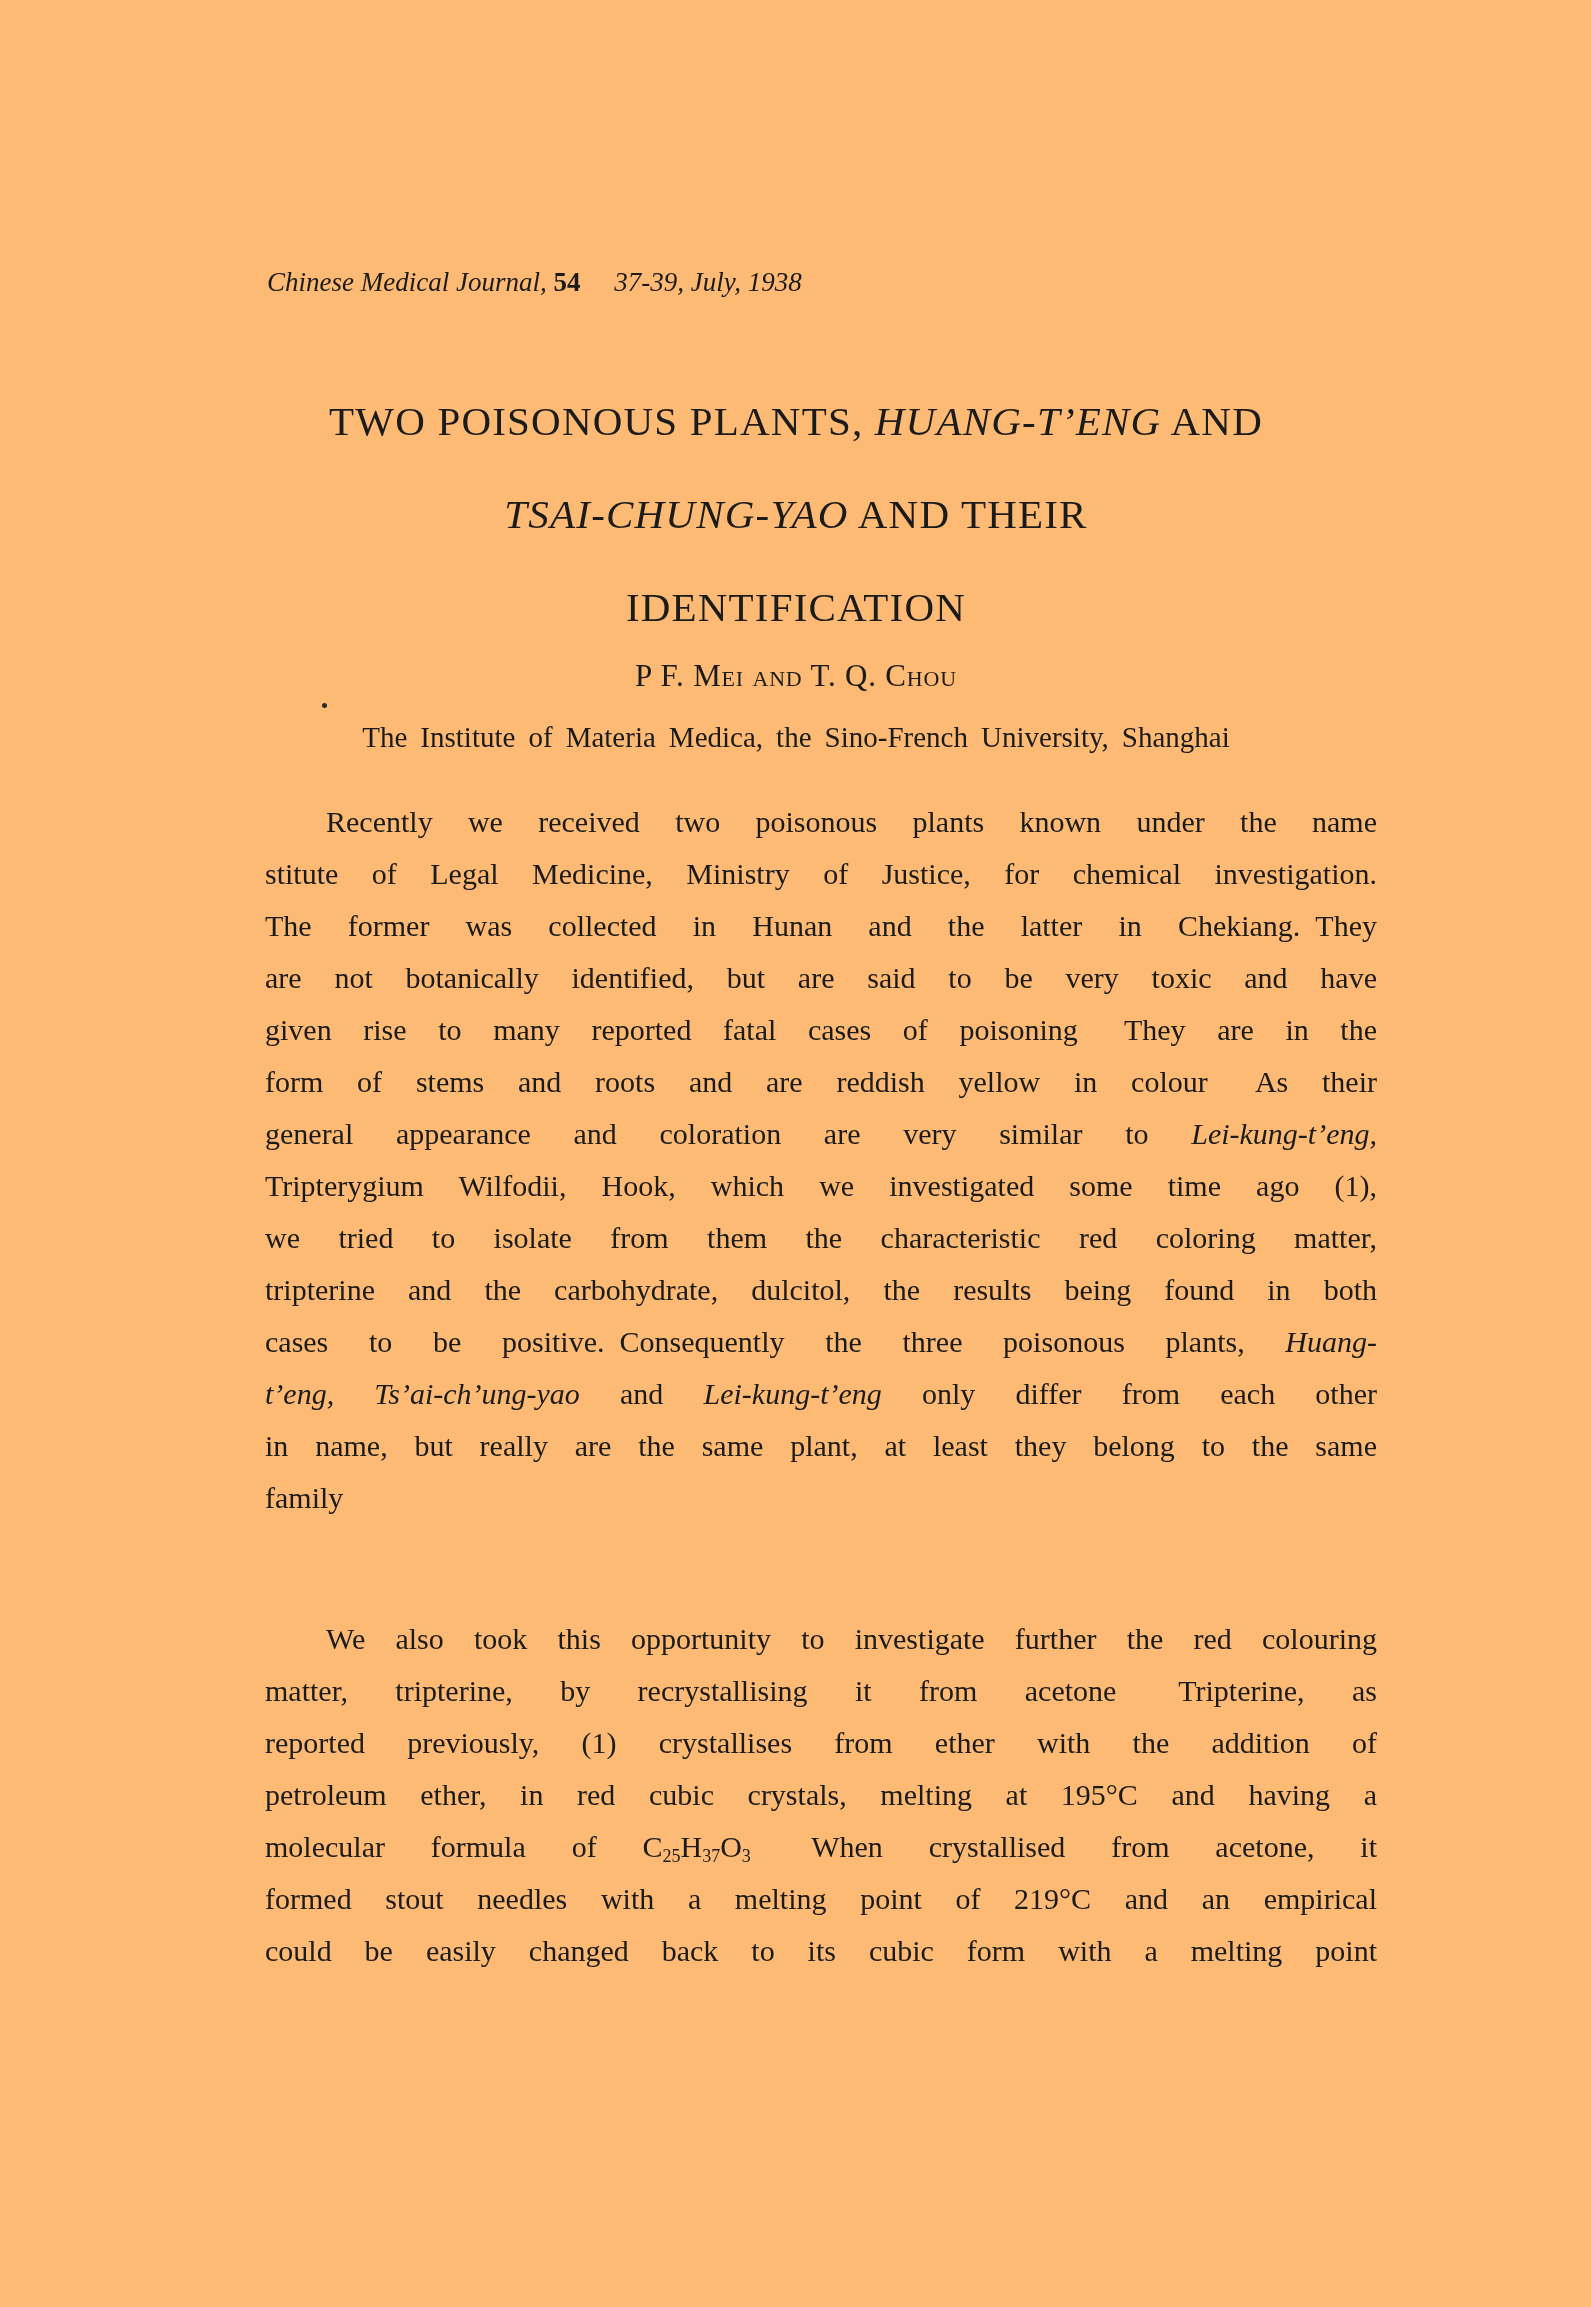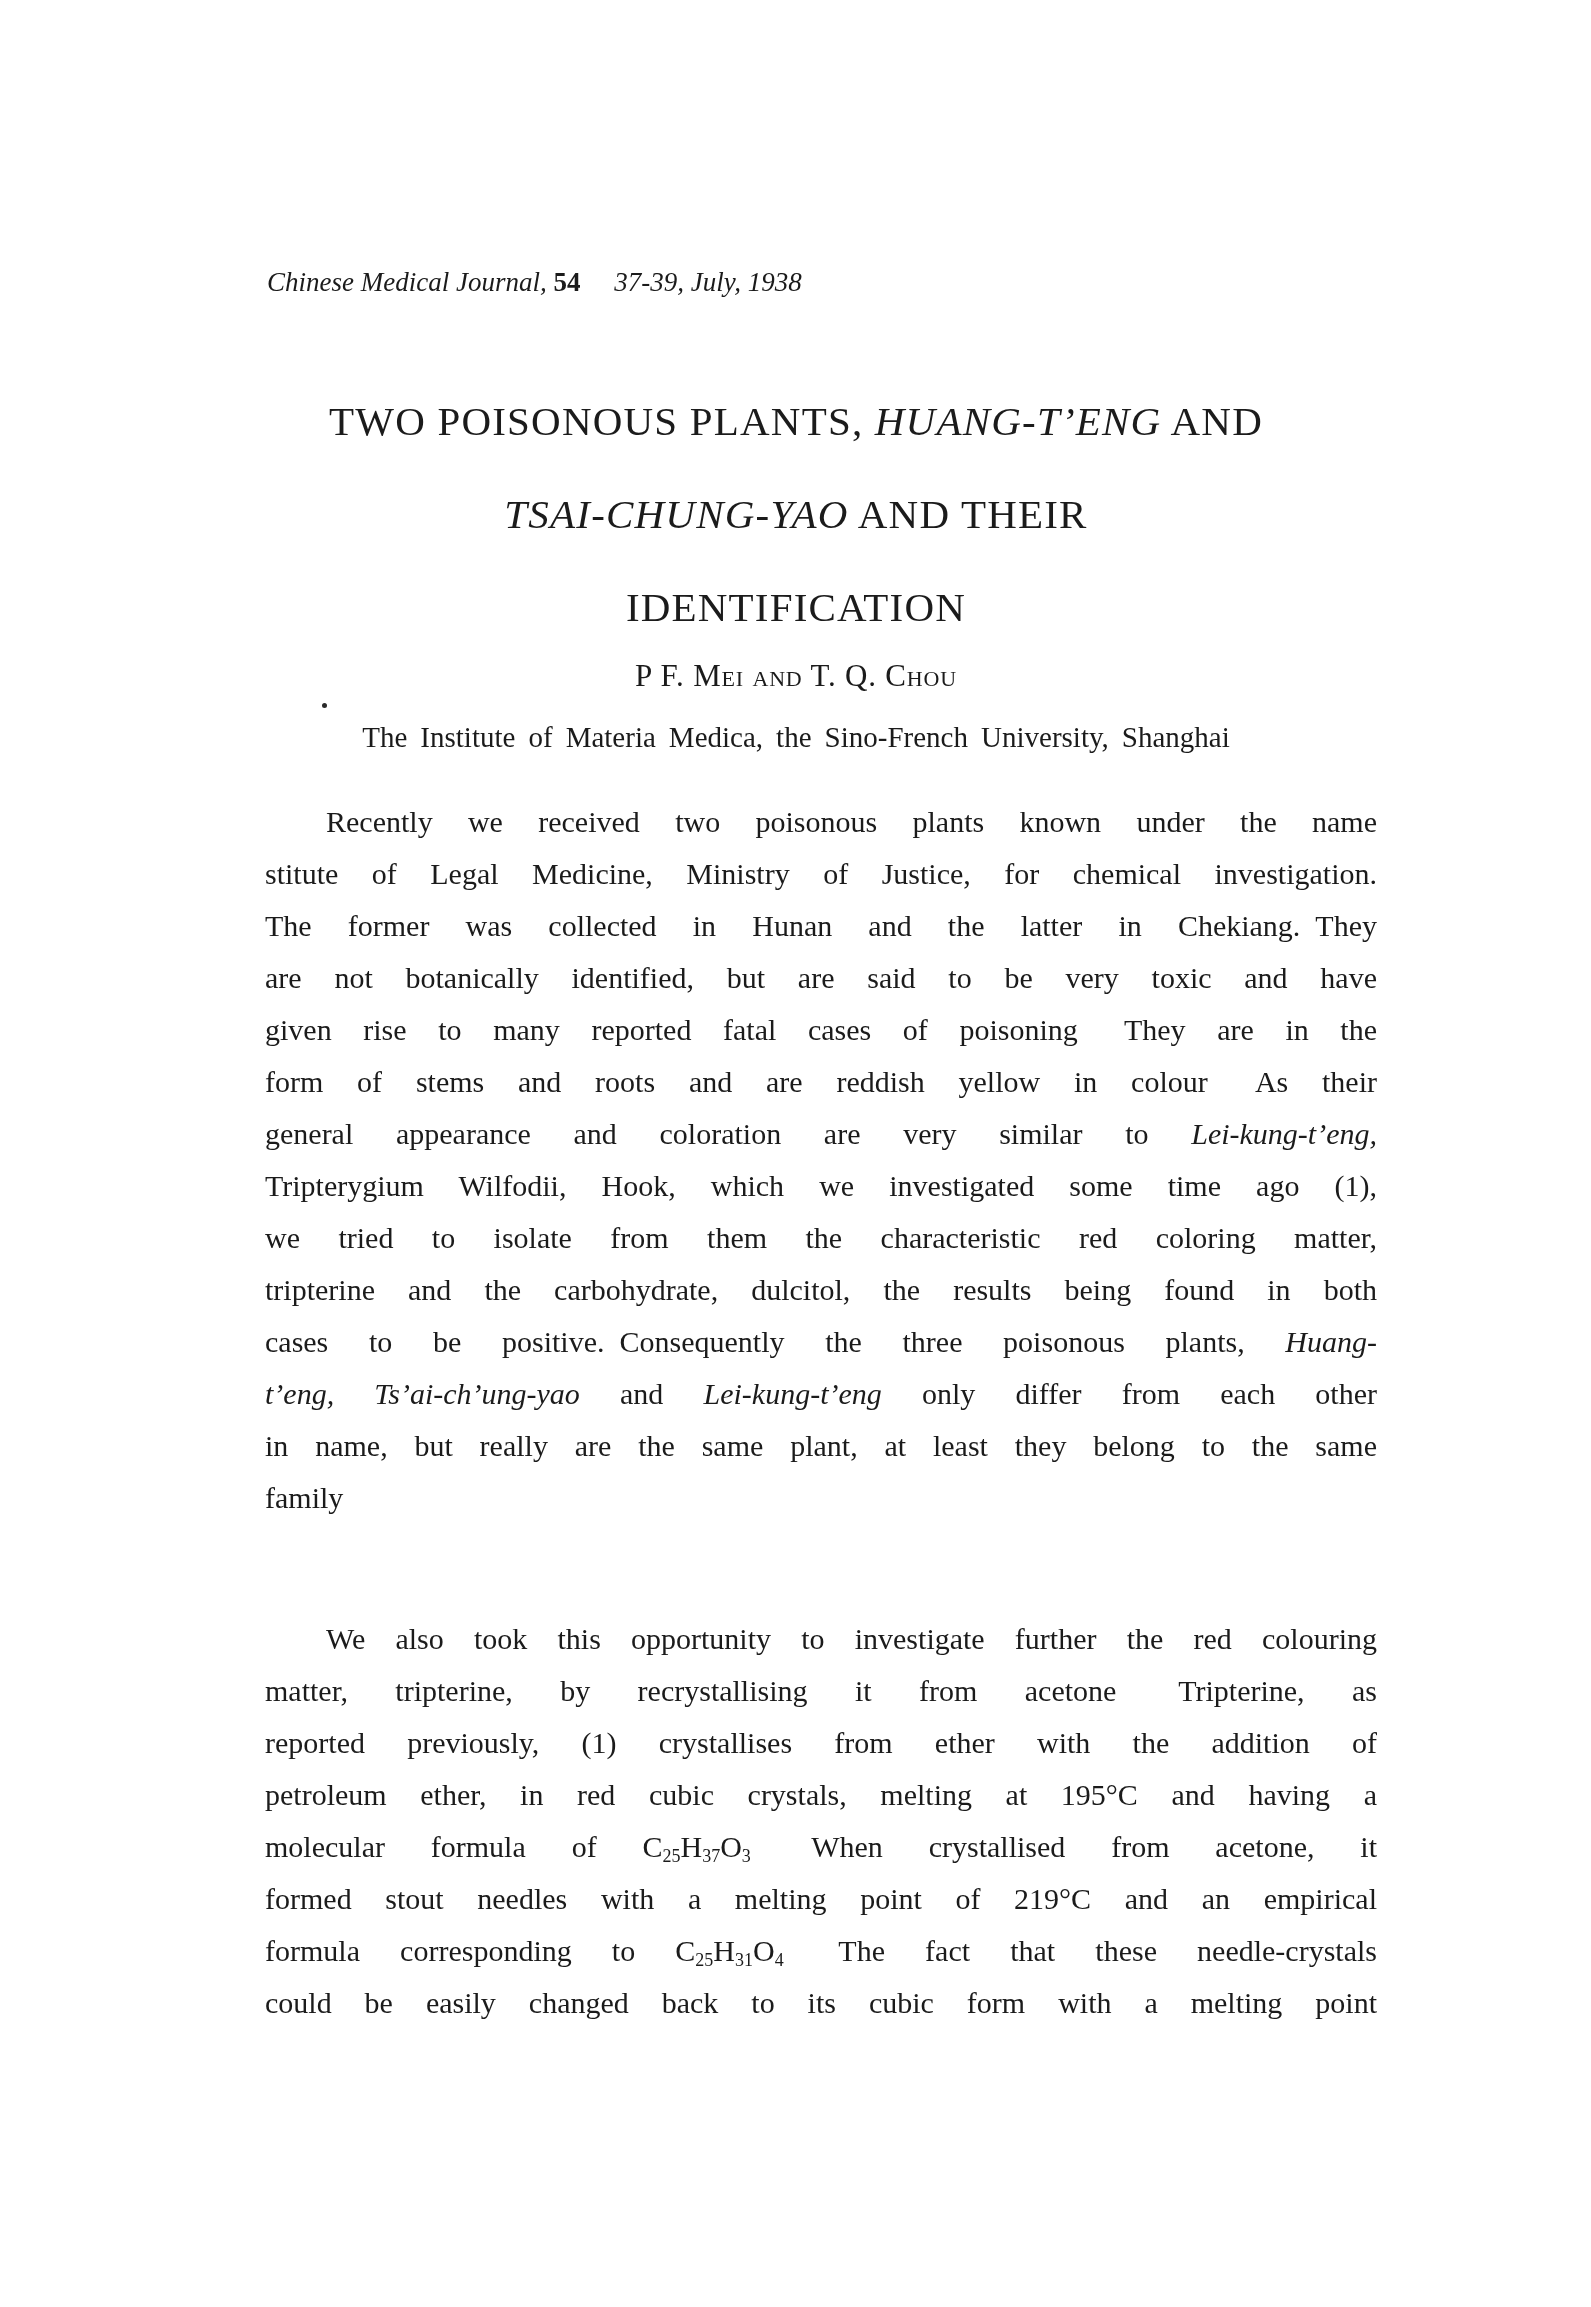--- a/index.html
+++ b/index.html
@@ -1,20 +1,20 @@
 <!DOCTYPE html>
 <html style="font-size:13.3px"><head>
 <meta charset="utf-8">
 <style>
   html,body{margin:0;padding:0;background:#e8e8e6;}
   .page{
     position:relative;
     width:1591px;height:2307px;
     margin:0 auto;
-    background:#ffffff;
+    background:#fdba74;
     color:#1b1b1b;
     font-family:"Liberation Serif","DejaVu Serif",serif;
     overflow:hidden;
   }
   
   .journal-header{
     position:absolute;left:267px;top:264px;
     font-size:27px;line-height:37px;white-space:nowrap;
   }
   .journal-header .i{font-style:italic;}
@@ -105,18 +105,17 @@
       <div class="pline left"><span class="r">family</span></div>
     </div>
 
   <div class="para para-2">
       <div class="pline indent"><span class="r">We also took this opportunity to investigate further the red colouring</span></div>
       <div class="pline"><span class="r">matter, tripterine, by recrystallising it from acetone  Tripterine, as</span></div>
       <div class="pline"><span class="r">reported previously, (1) crystallises from ether with the addition of</span></div>
       <div class="pline"><span class="r">petroleum ether, in red cubic crystals, melting at 195°C and having a</span></div>
       <div class="pline"><span class="r">molecular formula of C</span><sub>25</sub><span class="r">H</span><sub>37</sub><span class="r">O</span><sub>3</sub><span class="r">  When crystallised from acetone, it</span></div>
       <div class="pline"><span class="r">formed stout needles with a melting point of 219°C and an empirical</span></div>
-      <div class="pline"><span class="r">formula corresponding to C</span><sub>25</sub><span class="r">H</span><sub>31</sub><span class="r">O</span><sub>4</sub><span class="r">  The fact that these needle-crystals</span></div>
       <div class="pline"><span class="r">could be easily changed back to its cubic form with a melting point</span></div>
     </div>
 
 </div>
 
 
 </body></html>

